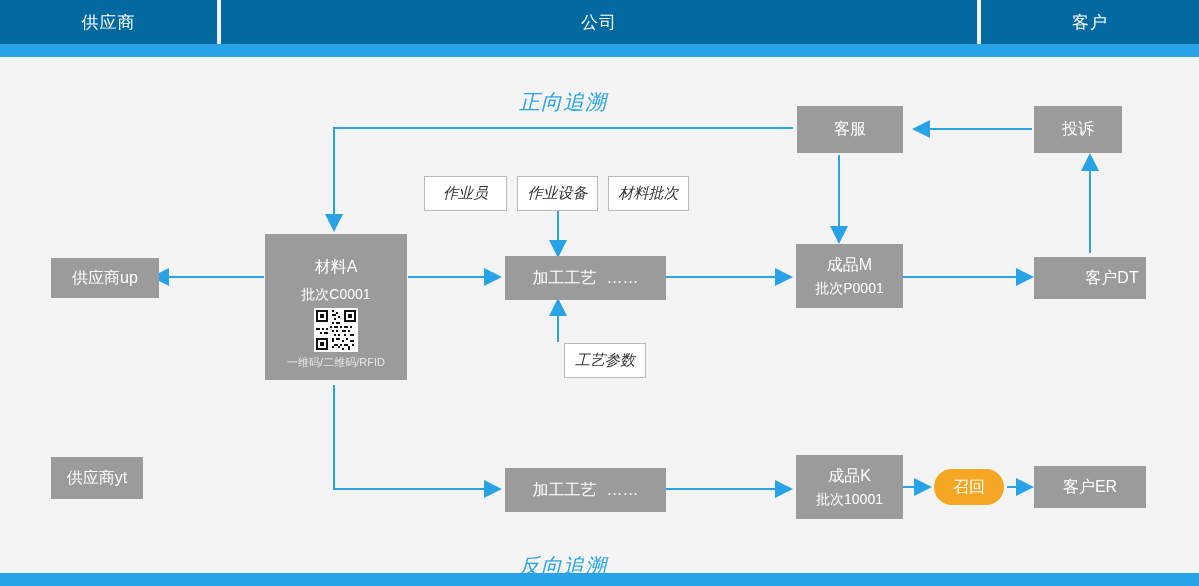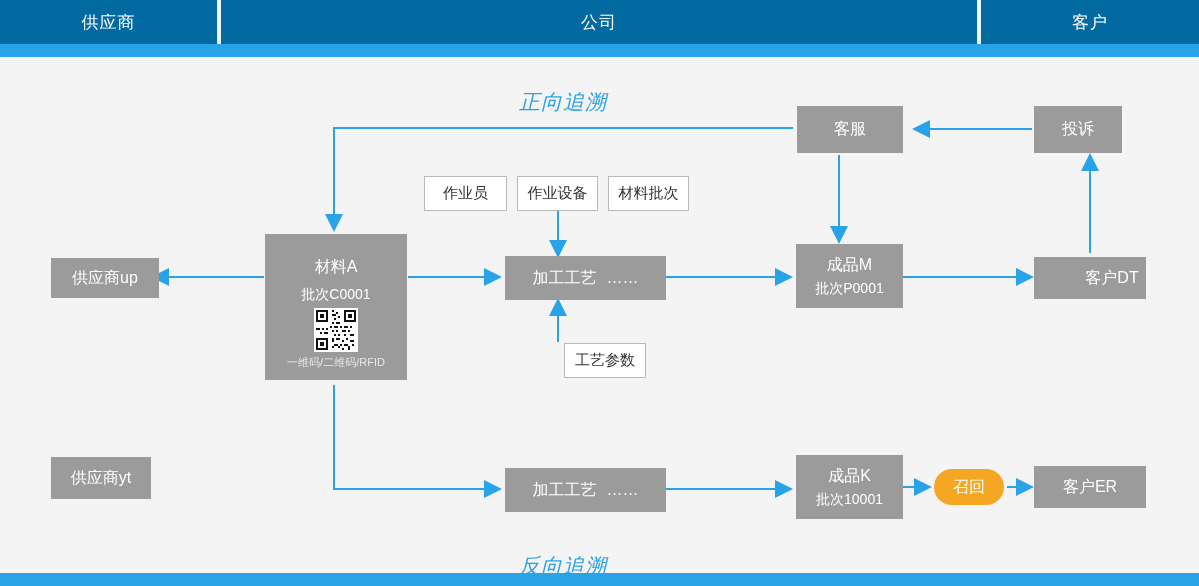--- a/index.html
+++ b/index.html
@@ -91,20 +91,21 @@
   .wbox {
     position: absolute;
     background: #ffffff;
     border: 1px solid #b9b9b9;
     color: #333333;
     font-size: 15px;
     display: flex;
     align-items: center;
     justify-content: center;
     box-sizing: border-box;
+    font-style: italic;
   }
 
   .label {
     position: absolute;
     color: #29a3e8;
     font-size: 21px;
     letter-spacing: 1px;
     font-style: italic;
   }
 
@@ -211,21 +212,21 @@
     </g>
   </svg>
 
   <div class="label" style="left:519px; top:88px;">正向追溯</div>
   <div class="label" style="left:519px; top:552px;">反向追溯</div>
 
   <div class="node" style="left:51px; top:258px; width:108px; height:40px;">
     <span>供应商up</span>
   </div>
 
-  <div class="node" style="left:51px; top:457px; width:100px; height:42px;">
+  <div class="node" style="left:51px; top:457px; width:92px; height:42px;">
     <span>供应商yt</span>
   </div>
 
   <div class="node" id="node-material">
     <span class="mname">材料A</span>
     <span class="mbatch">批次C0001</span>
     <span class="qr">
       <svg width="40" height="40" viewBox="0 0 20 20" shape-rendering="crispEdges">
         <rect width="20" height="20" fill="#ffffff"></rect>
         <g fill="#111111">

